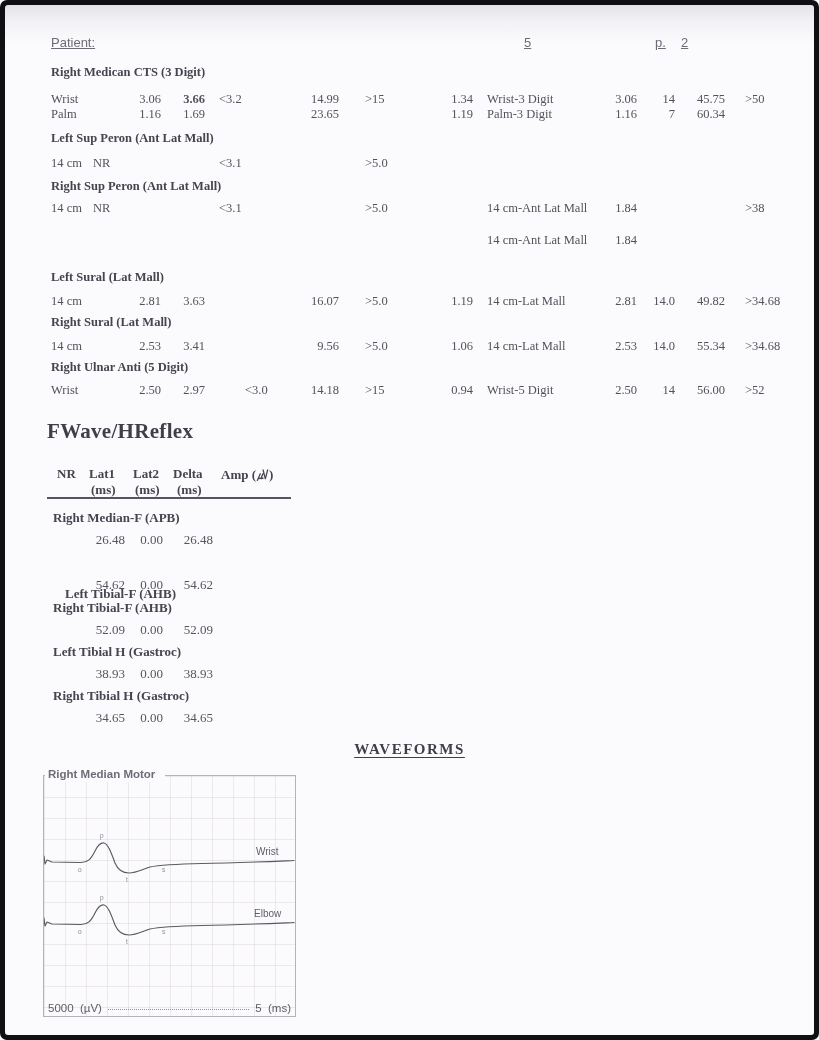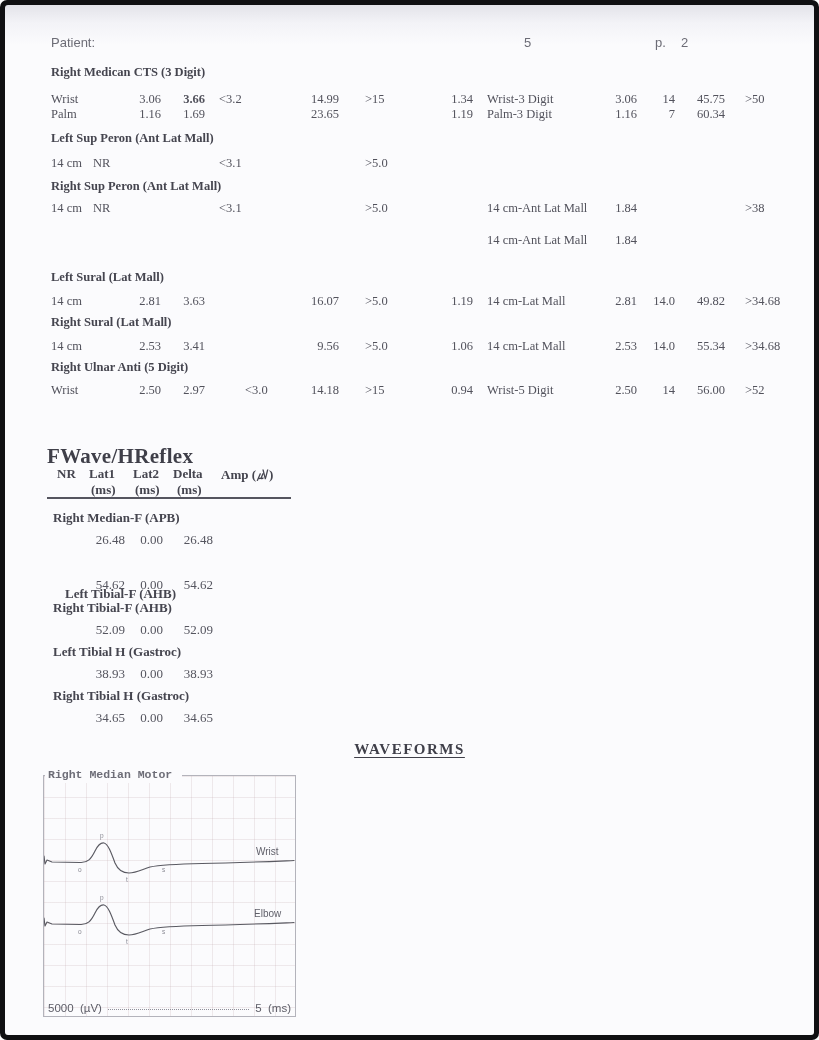--- a/index.html
+++ b/index.html
@@ -2,42 +2,42 @@
 <html><head>
 <meta charset="utf-8">
 <style>
   html,body{margin:0;padding:0;background:#ffffff;}
   .frame{position:relative;width:819px;height:1040px;background:#101012;border-radius:7px;overflow:hidden;}
   .page{position:absolute;left:5px;top:5px;right:5px;bottom:5px;background:#fbfbfd;border-radius:3px;
         background-image:linear-gradient(#e3e3e9, #f3f3f7 18px, #fbfbfd 40px);
         font-family:"Liberation Serif", serif;color:#52525c;}
   .abs{position:absolute;}
   
-  .hdr-text{font-family:"Liberation Sans", sans-serif;font-size:13px;color:#6c6c76;}
+  .hdr-text{font-family:"Liberation Sans", sans-serif;font-size:13px;color:#6c6c76;text-decoration:underline;}
   
   #ncs-rows{position:absolute;inset:0;}
   .sec-title{position:absolute;left:46px;font-size:12.5px;font-weight:bold;color:#45454f;white-space:nowrap;}
   .ncs-row{position:absolute;left:0;width:100%;height:36px;font-size:12.5px;}
   .cell{position:absolute;top:0;line-height:16px;}
   .ra{text-align:right;}
   
-  .fw-heading{position:absolute;left:42px;top:414px;font-size:21px;font-weight:bold;color:#3f3f49;letter-spacing:.3px;margin-top:25px;}
+  .fw-heading{position:absolute;left:42px;top:414px;font-size:21px;font-weight:bold;color:#3f3f49;letter-spacing:.3px;}
   .fw-head{position:absolute;font-size:13px;font-weight:bold;color:#45454f;white-space:nowrap;}
   .fw-rule{position:absolute;left:42px;top:492px;width:244px;height:2px;background:#55555f;}
   .fw-title{position:absolute;left:48px;font-size:13px;font-weight:bold;color:#45454f;white-space:nowrap;}
   .fw-val{position:absolute;font-size:13px;color:#55555f;text-align:right;}
   
   .wf-heading{position:absolute;left:0;top:736px;width:100%;text-align:center;font-size:15px;font-weight:bold;
               color:#3f3f49;letter-spacing:1.5px;text-decoration:underline;text-underline-offset:3px;}
   .panel{position:absolute;top:770px;height:242px;border:1px solid #b3b3bb;box-sizing:border-box;background:transparent;}
   .panel .grid{position:absolute;inset:0;
      background-image:
        repeating-linear-gradient(to right, rgba(190,165,170,.22) 0 1px, transparent 1px 21px),
        repeating-linear-gradient(to bottom, rgba(190,165,170,.22) 0 1px, transparent 1px 21px);}
-  .panel-title{position:absolute;top:-8px;left:1px;font-family:Liberation Mono, monospace;
+  .panel-title{position:absolute;top:-8px;left:1px;font-family:Liberation Sans, sans-serif;
      font-size:11.5px;font-weight:bold;color:#6d6d77;background:#fbfbfd;padding:0 10px 2px 3px;white-space:nowrap;}
   .scale-row{position:absolute;left:4px;right:4px;bottom:2px;display:flex;align-items:flex-end;
      font-family:"Liberation Sans", sans-serif;font-size:11.5px;color:#5c5c66;white-space:pre;}
   .leader{flex:1;border-bottom:1px dotted #90909a;margin:0 6px 4px 6px;height:1px;}
   svg{position:absolute;left:0;top:0;}
   .trace{fill:none;stroke:#5a5a62;stroke-width:1.15;stroke-linejoin:round;stroke-linecap:round;}
   .mk{font-family:"Liberation Sans", sans-serif;font-size:6.5px;fill:#8a8a94;}
   .trlabel{font-family:"Liberation Sans", sans-serif;font-size:10px;fill:#5f5f69;}
 </style>
 </head>

